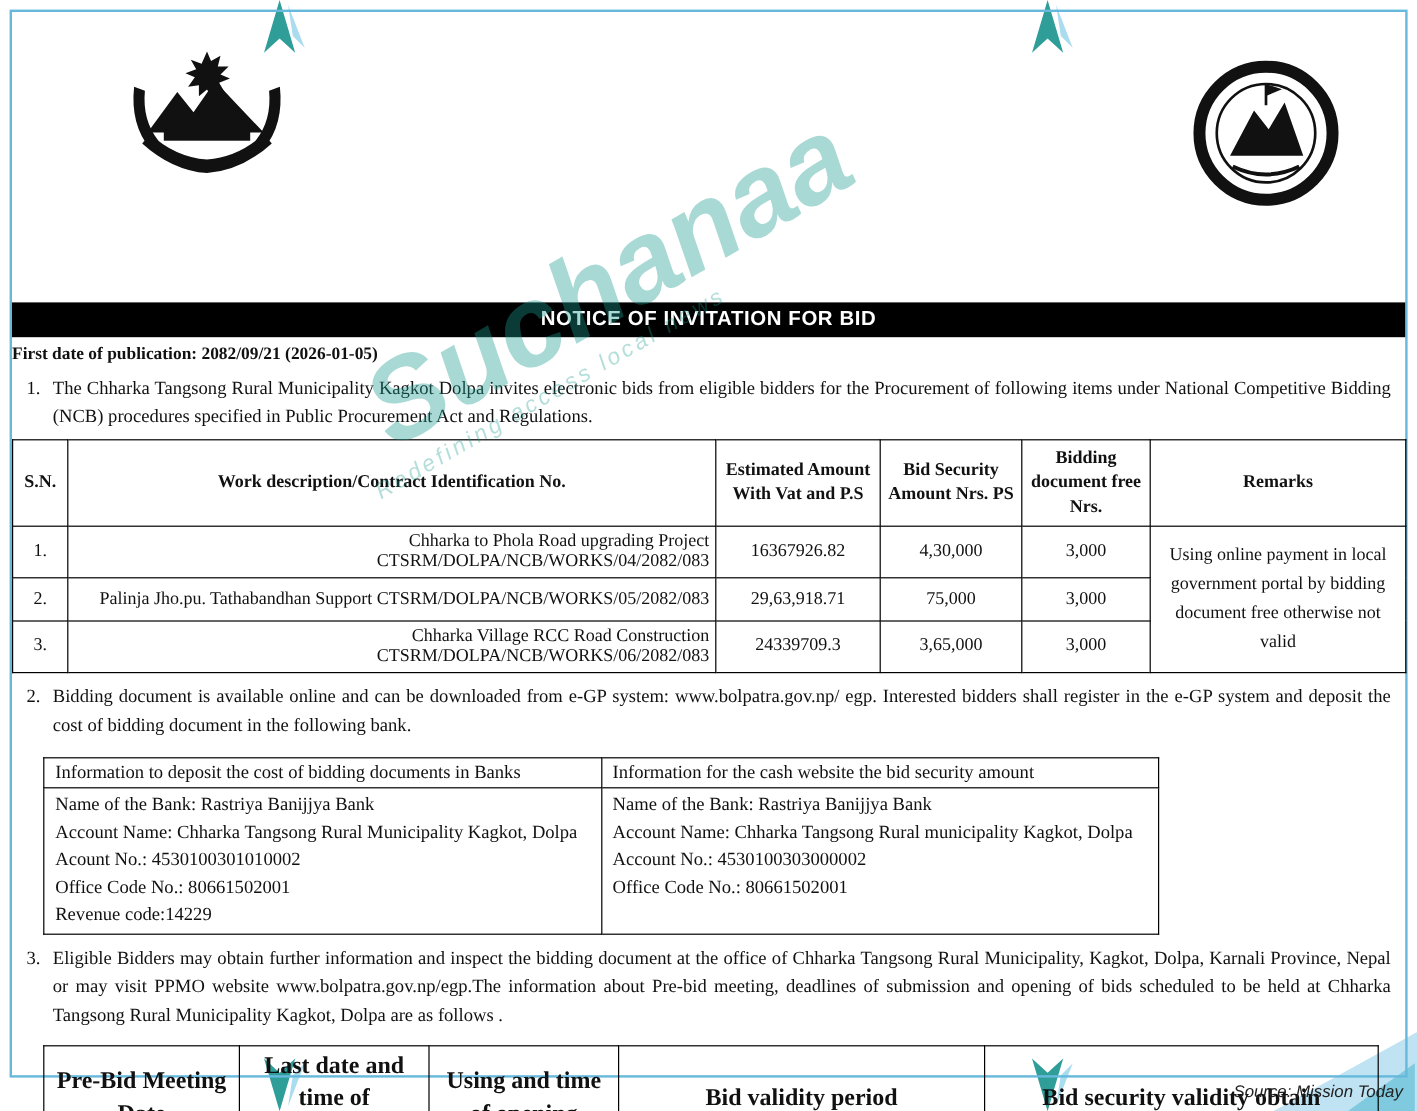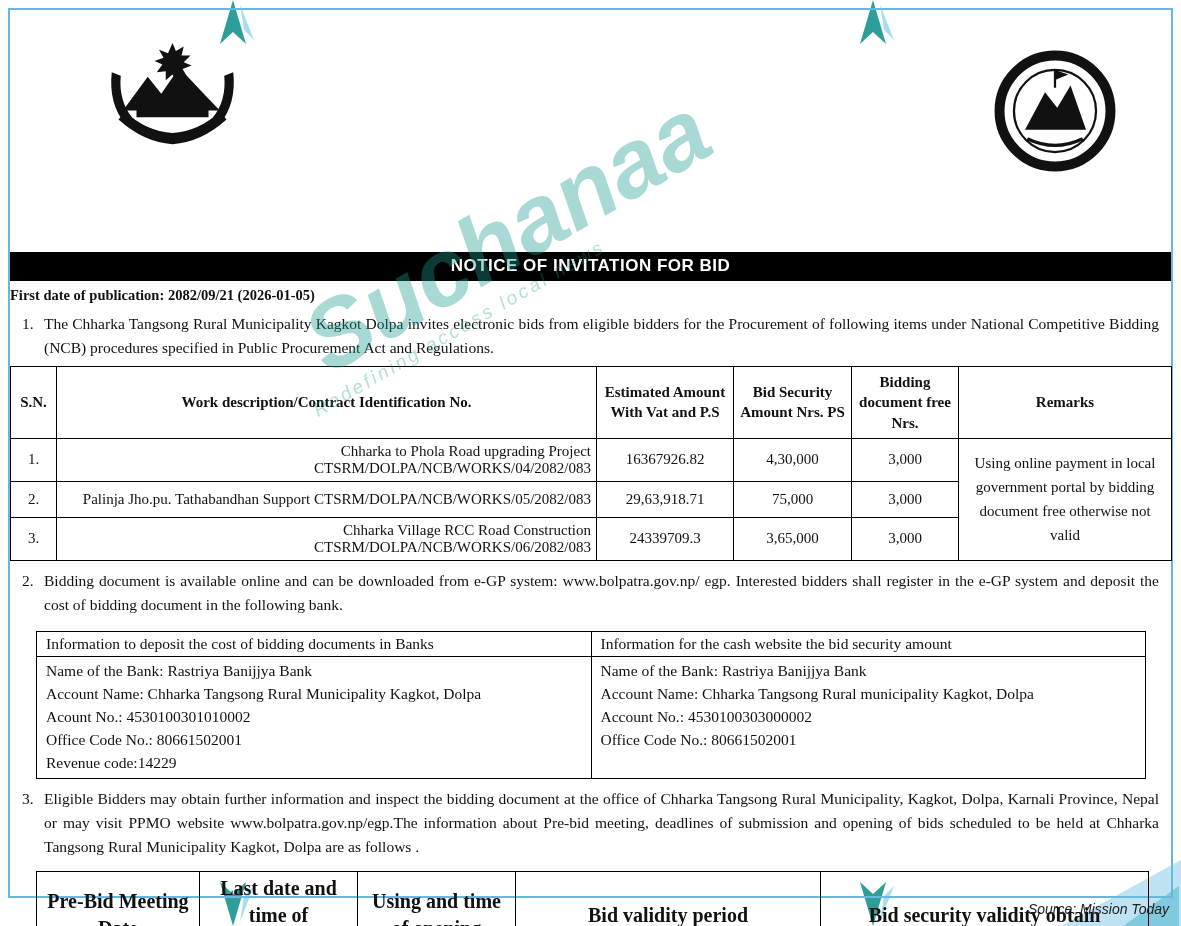--- a/index.html
+++ b/index.html
@@ -53,21 +53,21 @@
 
   table { border-collapse:collapse; }
   th, td { border:1px solid #000; }
 
   .bid-table { width:100%; font-size:15px; table-layout:fixed; }
   .bid-table th { font-weight:bold; text-align:center; vertical-align:middle; padding:5px 4px; line-height:1.35; }
   .bid-table td { text-align:center; vertical-align:middle; padding:4px 5px; height:36px; }
   .bid-table td.desc { text-align:right; padding-left:8px; }
   .bid-table td.remarks { line-height:1.6; padding:1px 8px; }
 
-  .bank-table { width:1110px; margin:8px 0 0 26px; font-size:15.5px; table-layout:fixed; }
+  .bank-table { width:930px; margin:8px 0 0 26px; font-size:15.5px; table-layout:fixed; }
   .bank-table td { vertical-align:top; padding:3px 9px; }
   .bank-table .bt-head { height:24px; }
   .bank-table .bt-body div { padding:2.5px 0; }
 
   .schedule-table { width:1112px; margin:6px 0 0 26px; font-size:20px; table-layout:fixed; }
   .schedule-table th { font-weight:bold; text-align:center; vertical-align:middle; padding:3px 6px; line-height:1.35; height:44px; }
 
   .source {
     position:absolute; right:12px; top:901px; z-index:3;
     font-size:14px; font-style:italic; color:#222;

